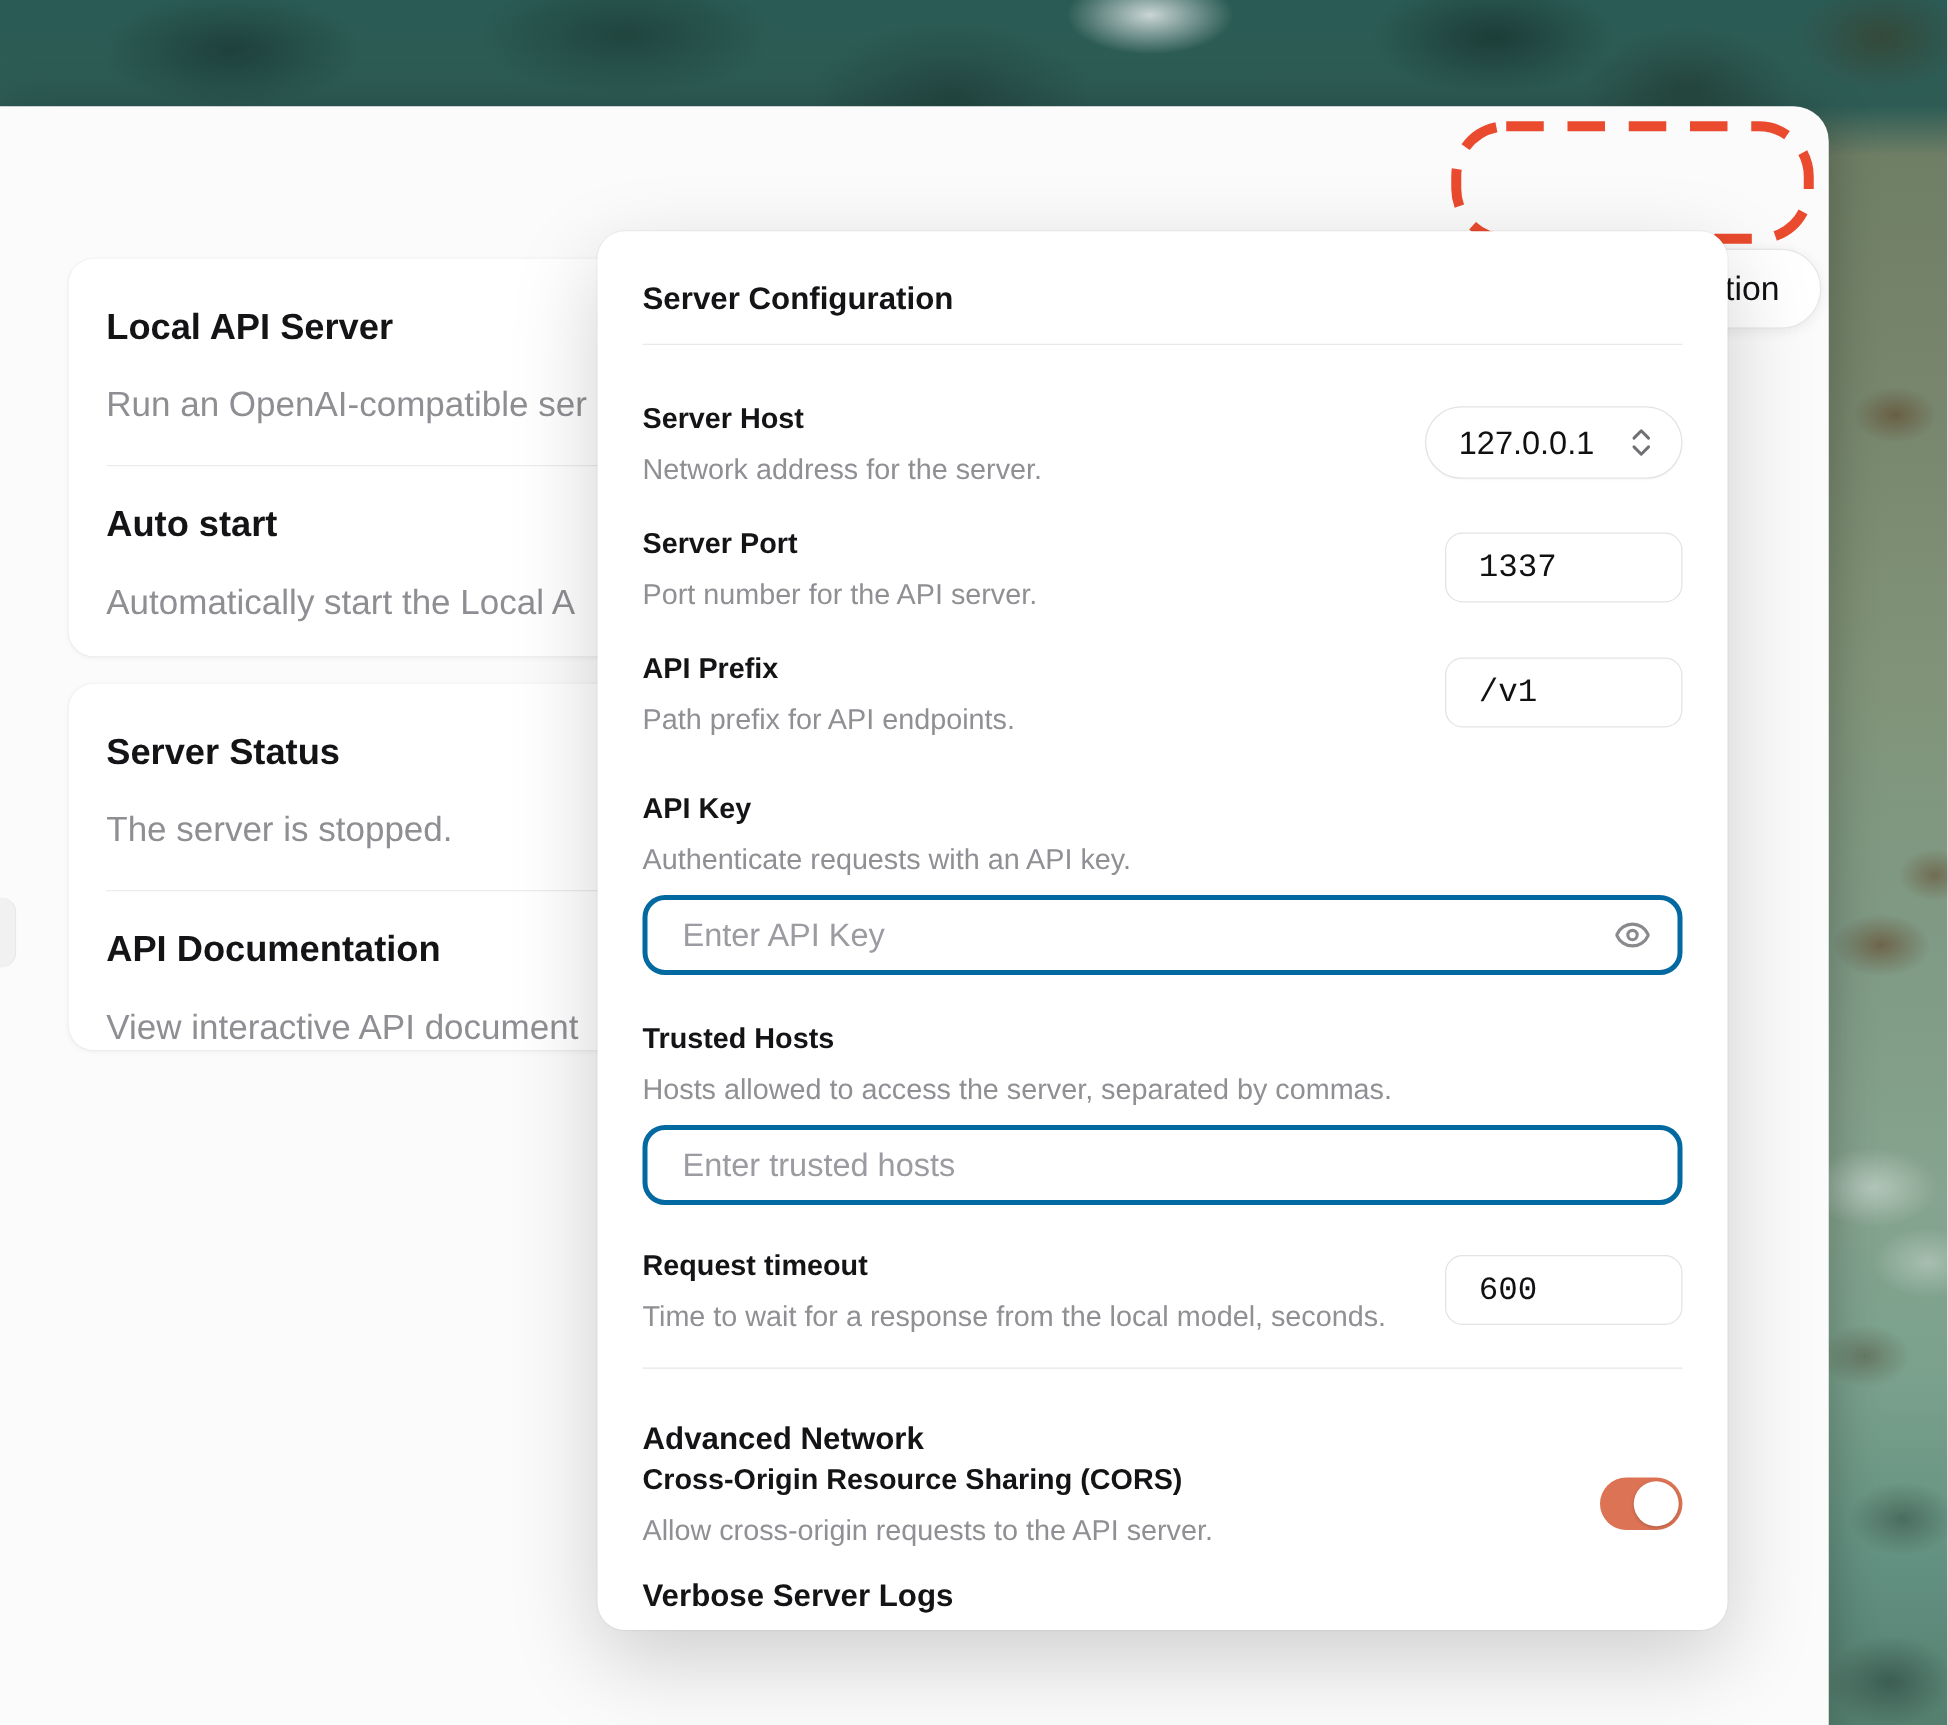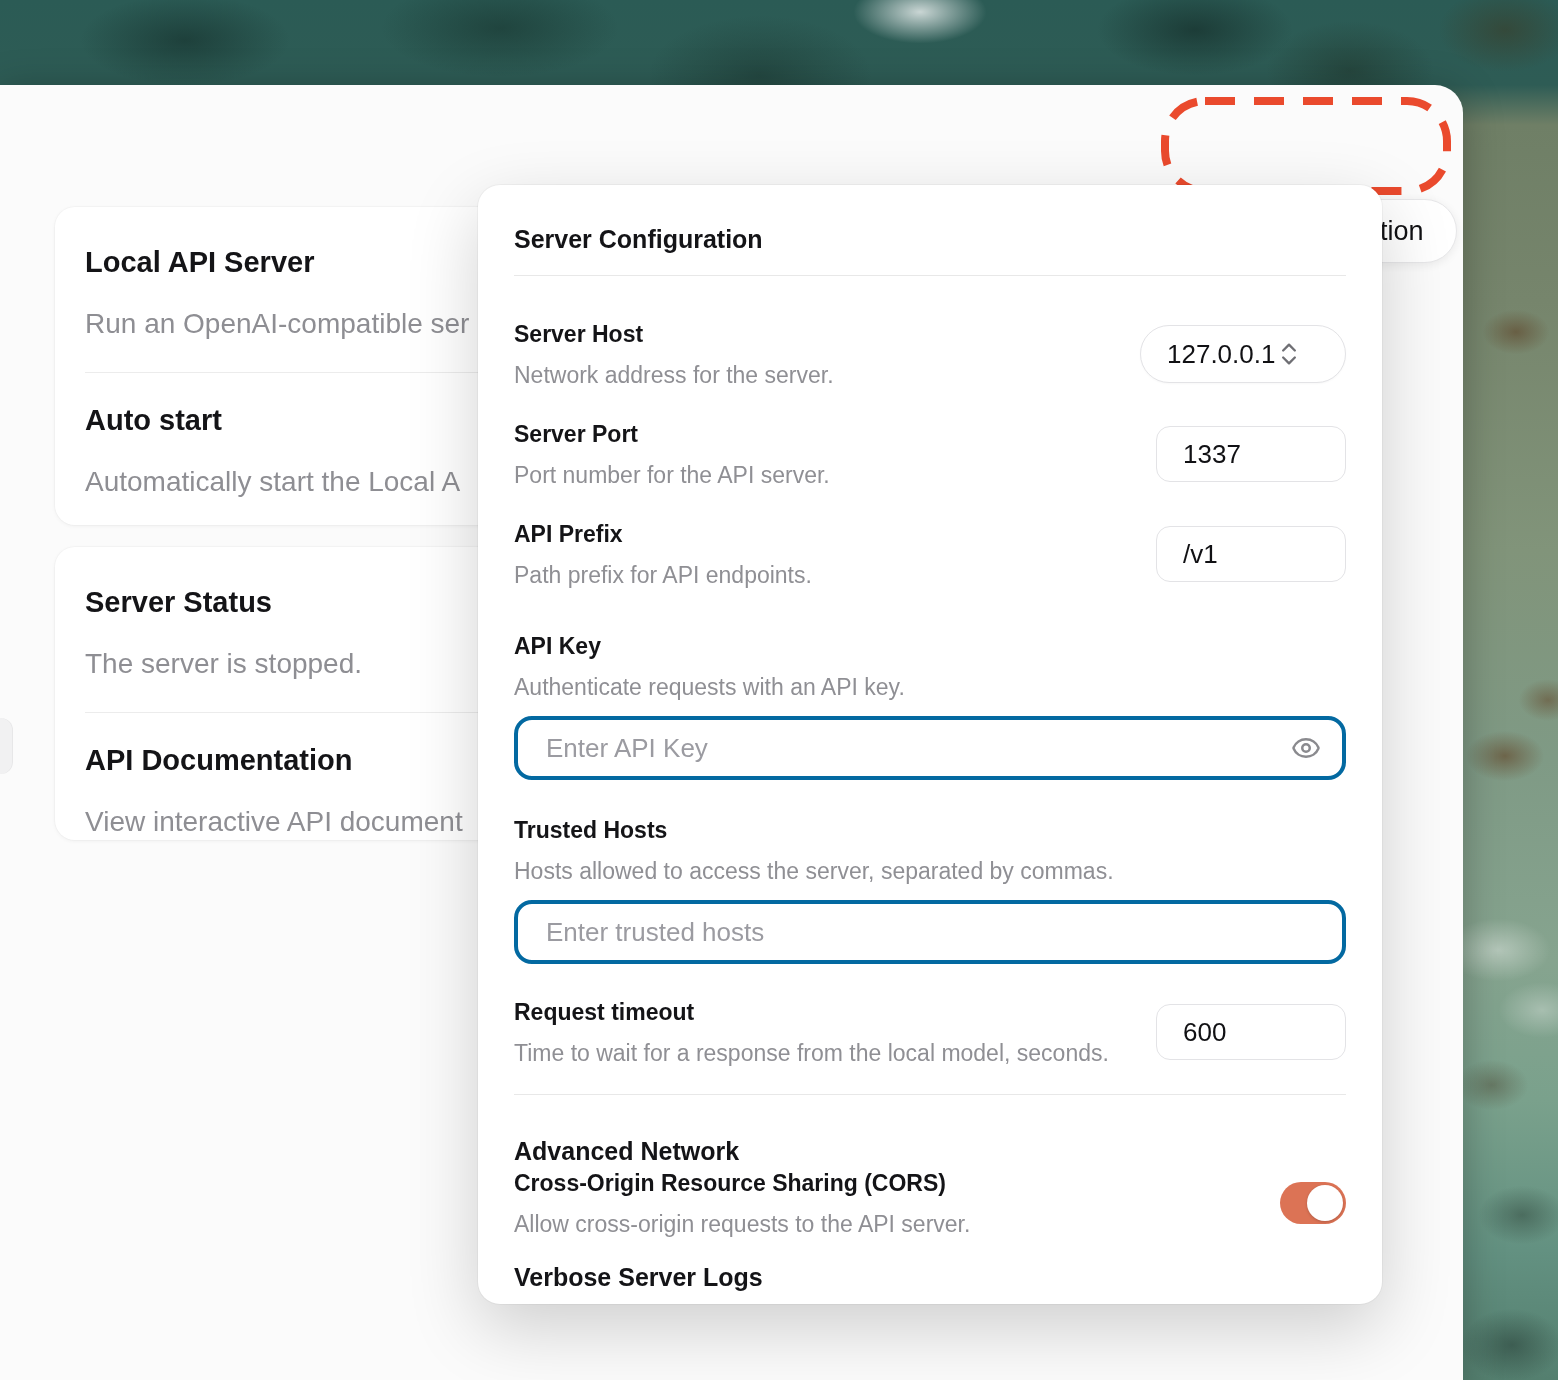--- a/index.html
+++ b/index.html
@@ -92,30 +92,30 @@
   .f-row.mt-first { margin-top:42px; }
   .f-row.mt { margin-top:28px;gap:39px; }
   .f-label { font-size:23px; font-weight:600; line-height:32px; color:#141417; }
   .f-desc  { margin-top:10px; font-size:23px; line-height:30px; color:#8f8f94; }
 
   .field-block.mt   { margin-top:40px; }
   .field-block.mt-lg{ margin-top:34px; }
 
   .select-pill {
     width:206px; height:58px; border:1px solid #e3e3e6; border-radius:999px;
-    background:#fff; display:flex; align-items:center; justify-content:flex-start;
+    background:#fff; display:flex; align-items:center; justify-content:space-between;
     padding:0 18px 0 26px; cursor:pointer;
     box-shadow:0 1px 2px rgba(0,0,0,.03);
   }
   .select-pill .val { font-size:26px; color:#111114; }
   .select-pill svg { width:28px; height:28px; color:#6f6f74; }
 
   .num-input {
     width:190px; height:56px; border:1px solid #e3e3e6; border-radius:14px;
-    background:#fff; padding:0 26px; font-family:Liberation Sans, sans-serif; font-size:26px; color:#111114;
+    background:#fff; padding:0 26px; font-family:Liberation Mono, monospace; font-size:26px; color:#111114;
     outline:none;
     margin-left:24px;
   }
 
   .big-input-wrap { position:relative; margin-top:14px; }
   .big-input {
     width:100%; height:64px; border:4px solid #0369a1; border-radius:18px;
     background:#fff; padding:0 70px 0 28px; font-family:inherit; font-size:26px; color:#111114;
     outline:none;
   }

